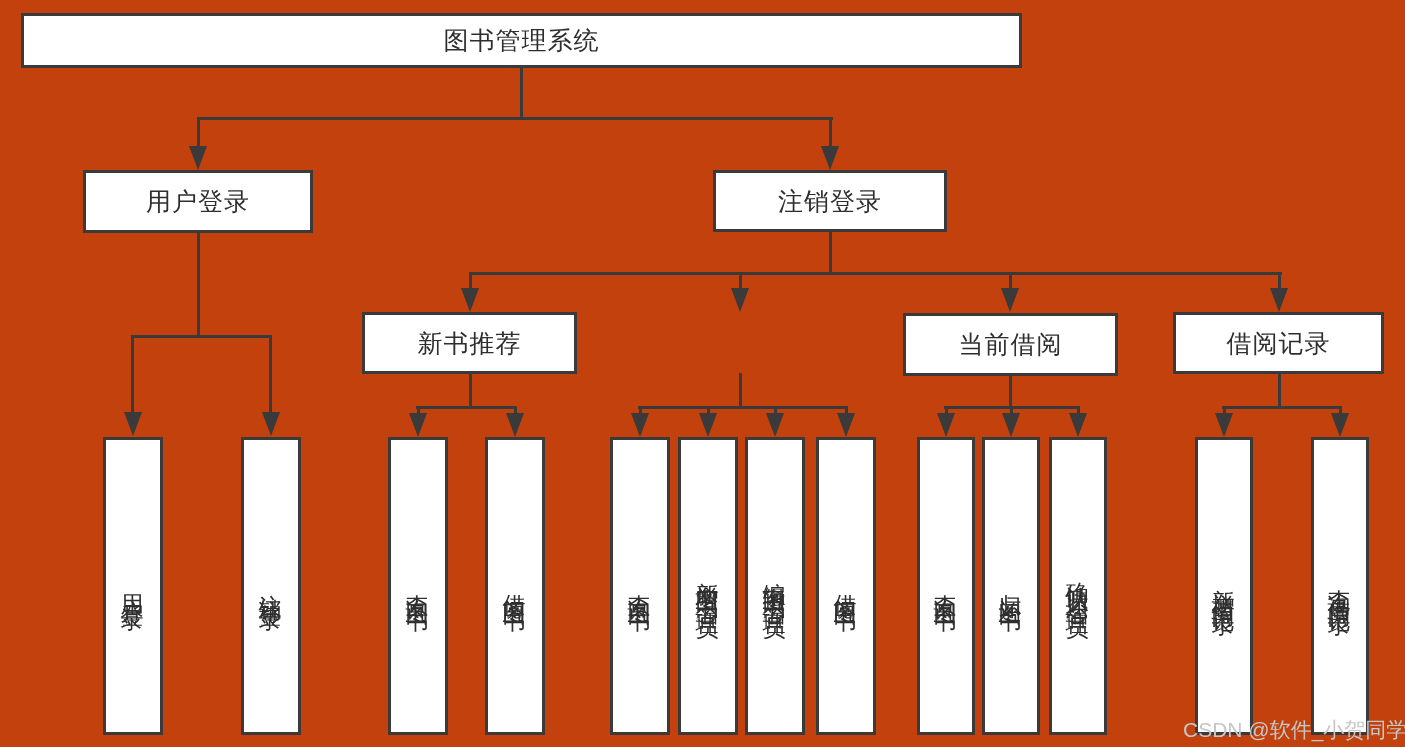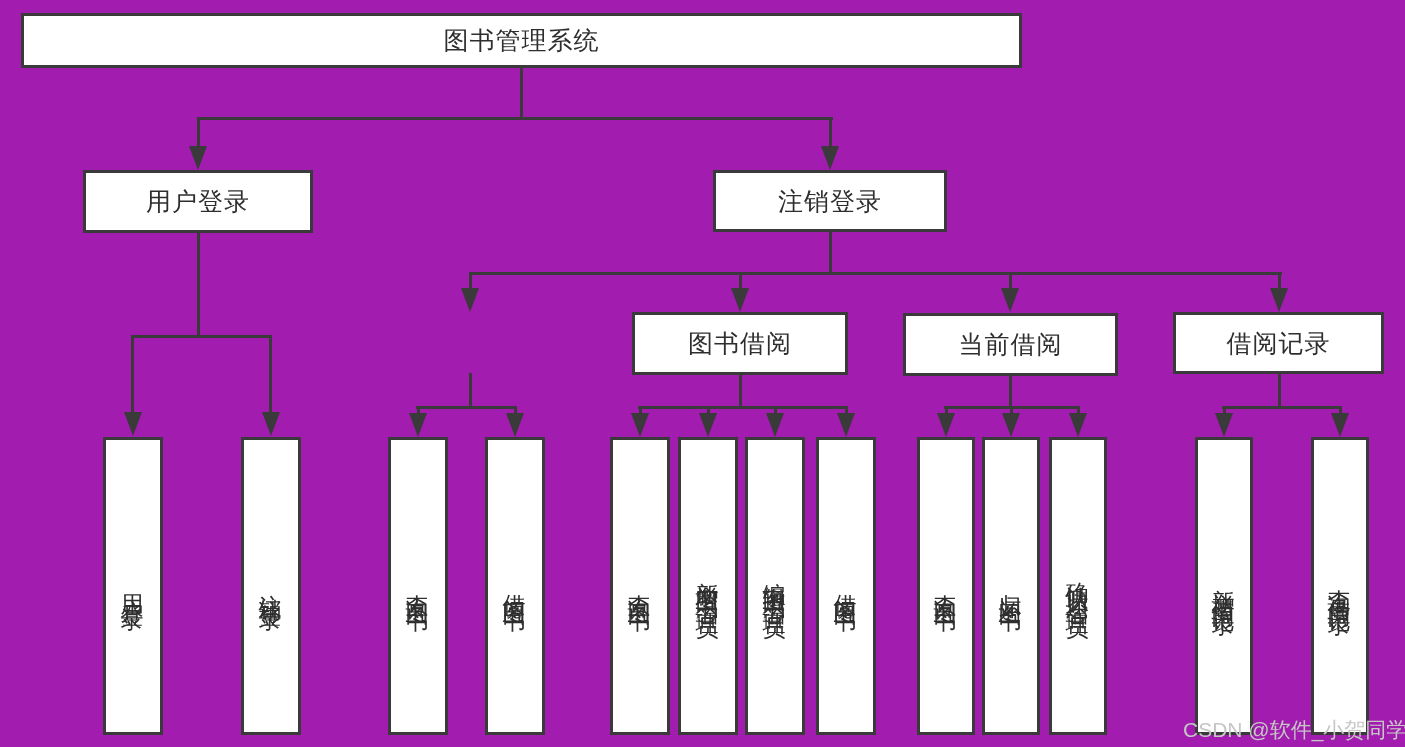--- a/index.html
+++ b/index.html
@@ -7,21 +7,21 @@
     --text:#2e2e2e;
     --wm:#c6c6c6;
   }
   *{margin:0;padding:0;box-sizing:border-box;}
   html,body{background:#ffffff;}
   body{font-family:"Liberation Sans", sans-serif;}
   .stage{
     position:relative;
     width:1405px;
     height:747px;
-    background:#a21caf;
+    background:#c2410c;
     overflow:hidden;
   }
   
   .node{
     position:absolute;
     border:3px solid var(--line);
     background:#ffffff;
     display:flex;
     align-items:center;
     justify-content:center;
@@ -96,22 +96,22 @@
   <div class="hl" style="left:469px;top:272px;width:813px;"></div>
   <div class="vl" style="left:469px;top:272px;height:20px;"></div>
   <div class="arr" style="left:461px;top:288px;"></div>
   <div class="vl" style="left:739px;top:272px;height:20px;"></div>
   <div class="arr" style="left:731px;top:288px;"></div>
   <div class="vl" style="left:1009px;top:272px;height:20px;"></div>
   <div class="arr" style="left:1001px;top:288px;"></div>
   <div class="vl" style="left:1278px;top:272px;height:20px;"></div>
   <div class="arr" style="left:1270px;top:288px;"></div>
 
-  <div class="node h-label" style="left:632px;top:312px;width:216px;height:63px;">
-    <span>图书借阅</span>
+  <div class="node h-label" style="left:362px;top:312px;width:215px;height:62px;">
+    <span>新书推荐</span>
   </div>
   <div class="node h-label" style="left:903px;top:313px;width:215px;height:63px;">
     <span>当前借阅</span>
   </div>
   <div class="node h-label" style="left:1173px;top:312px;width:211px;height:62px;">
     <span>借阅记录</span>
   </div>
 
   <div class="vl" style="left:469px;top:373px;height:35px;"></div>
   <div class="hl" style="left:416px;top:406px;width:101px;"></div>

